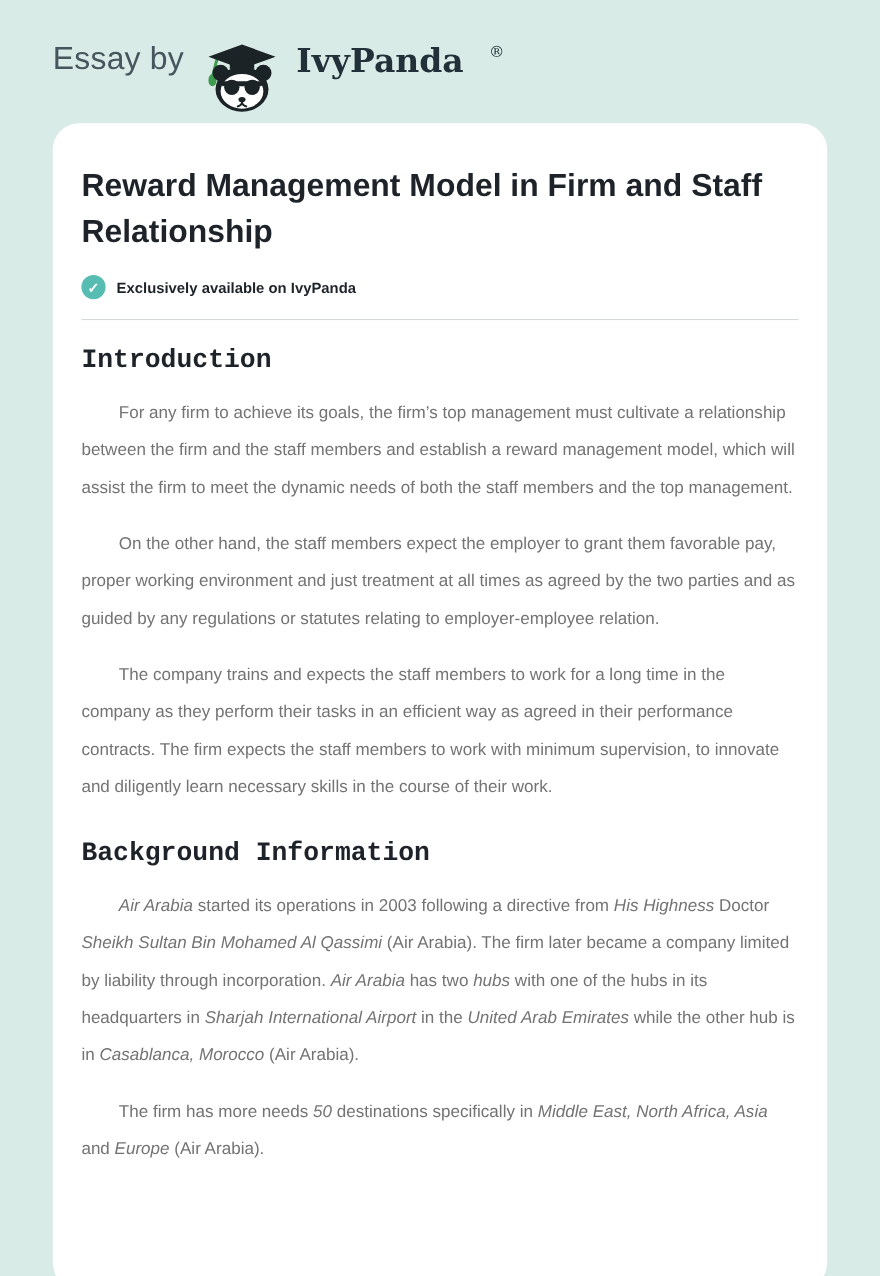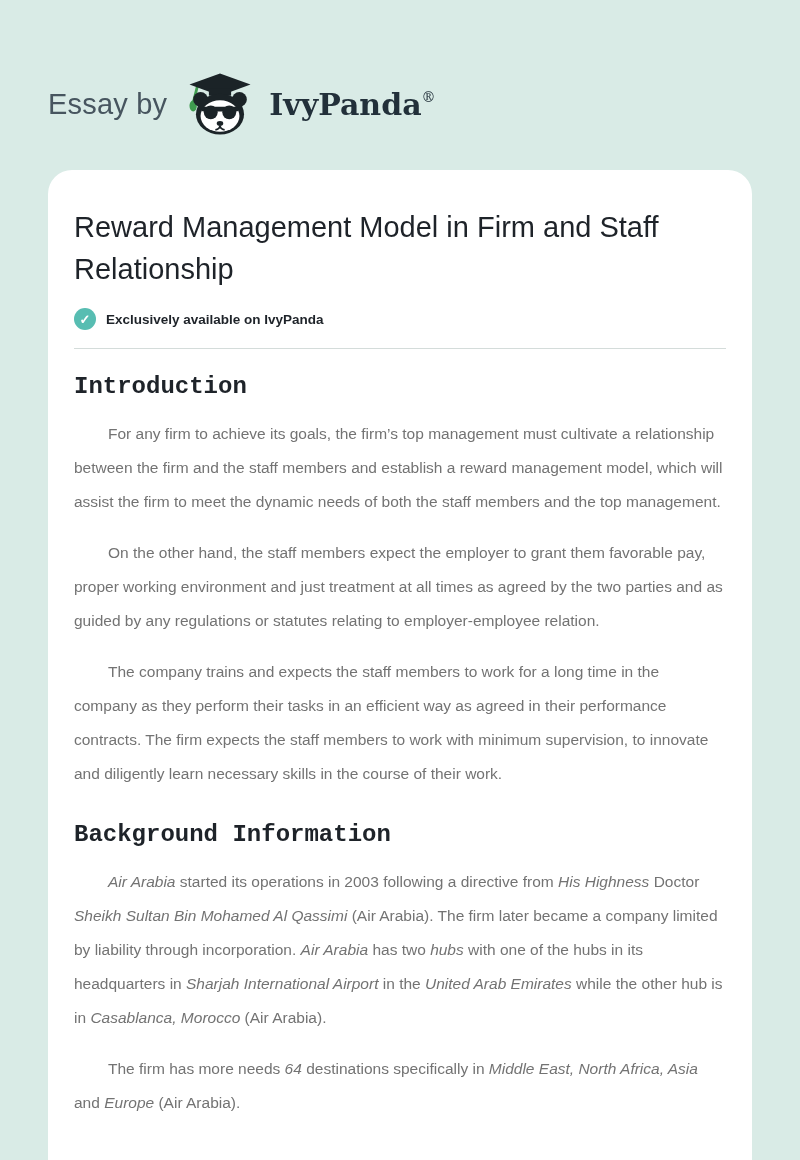--- a/index.html
+++ b/index.html
@@ -5,59 +5,59 @@
   * { margin: 0; padding: 0; box-sizing: border-box; }
   html, body { width: 800px; }
   body {
     height: 1160px;
     overflow: hidden;
     background: #d9ebe6;
     font-family: "Liberation Sans", sans-serif;
   }
   .site-header {
     display: flex;
-    align-items: center;
     padding: 38px 48px 0 48px;
-    height: 170px;
+    height: 112px;
     border-radius: 15px;
   }
   .essay-by {
     font-size: 29px;
     color: #47555f;
     margin-right: 16px;
     letter-spacing: 0.2px;
   }
   .logo {
     display: inline-flex;
     margin-right: 12px;
   }
   .brand {
     font-family: "DejaVu Serif", serif;
     font-weight: 700;
     font-size: 30px;
     color: #22303a;
     display: inline-flex;
     align-items: flex-start;
+    gap: 23px;
   }
   .brand sup {
     font-size: 14px;
     margin-top: 2px;
     font-weight: 400;
   }
   .card {
     background: #ffffff;
     margin: 0 48px;
     border-radius: 24px;
     padding: 36px 26px 70px 26px;
     min-height: 1060px;
   }
   .title {
     font-size: 29px;
     line-height: 1.45;
-    font-weight: 400;
+    font-weight: 700;
     color: #1e2329;
     margin-bottom: 18px;
     max-width: 640px;
   }
   .badge {
     display: flex;
     align-items: center;
     margin-bottom: 18px;
   }
   .badge-icon {
@@ -152,14 +152,14 @@
 
   <hr class="divider">
 
   <h2 class="section-heading first">Introduction</h2>
   <p>For any firm to achieve its goals, the firm’s top management must cultivate a relationship between the firm and the staff members and establish a reward management model, which will assist the firm to meet the dynamic needs of both the staff members and the top management.</p>
   <p>On the other hand, the staff members expect the employer to grant them favorable pay, proper working environment and just treatment at all times as agreed by the two parties and as guided by any regulations or statutes relating to employer-employee relation.</p>
   <p>The company trains and expects the staff members to work for a long time in the company as they perform their tasks in an efficient way as agreed in their performance contracts. The firm expects the staff members to work with minimum supervision, to innovate and diligently learn necessary skills in the course of their work.</p>
 
   <h2 class="section-heading">Background Information</h2>
   <p><em>Air Arabia</em><span> started its operations in 2003 following a directive from </span><em>His Highness</em><span> Doctor </span><em>Sheikh Sultan Bin Mohamed Al Qassimi</em><span> (Air Arabia). The firm later became a company limited by liability through incorporation. </span><em>Air Arabia</em><span> has two </span><em>hubs</em><span> with one of the hubs in its headquarters in </span><em>Sharjah International Airport</em><span> in the </span><em>United Arab Emirates</em><span> while the other hub is in </span><em>Casablanca, Morocco</em><span> (Air Arabia).</span></p>
-  <p><span>The firm has more needs </span><em>64</em><span> destinations specifically in </span><em>Middle East, North Africa, Asia</em><span> and </span><em>Europe</em><span> (Air Arabia).</span></p>
+  <p><span>The firm has more needs </span><em>50</em><span> destinations specifically in </span><em>Middle East, North Africa, Asia</em><span> and </span><em>Europe</em><span> (Air Arabia).</span></p>
 </main>
 
 </body></html>

